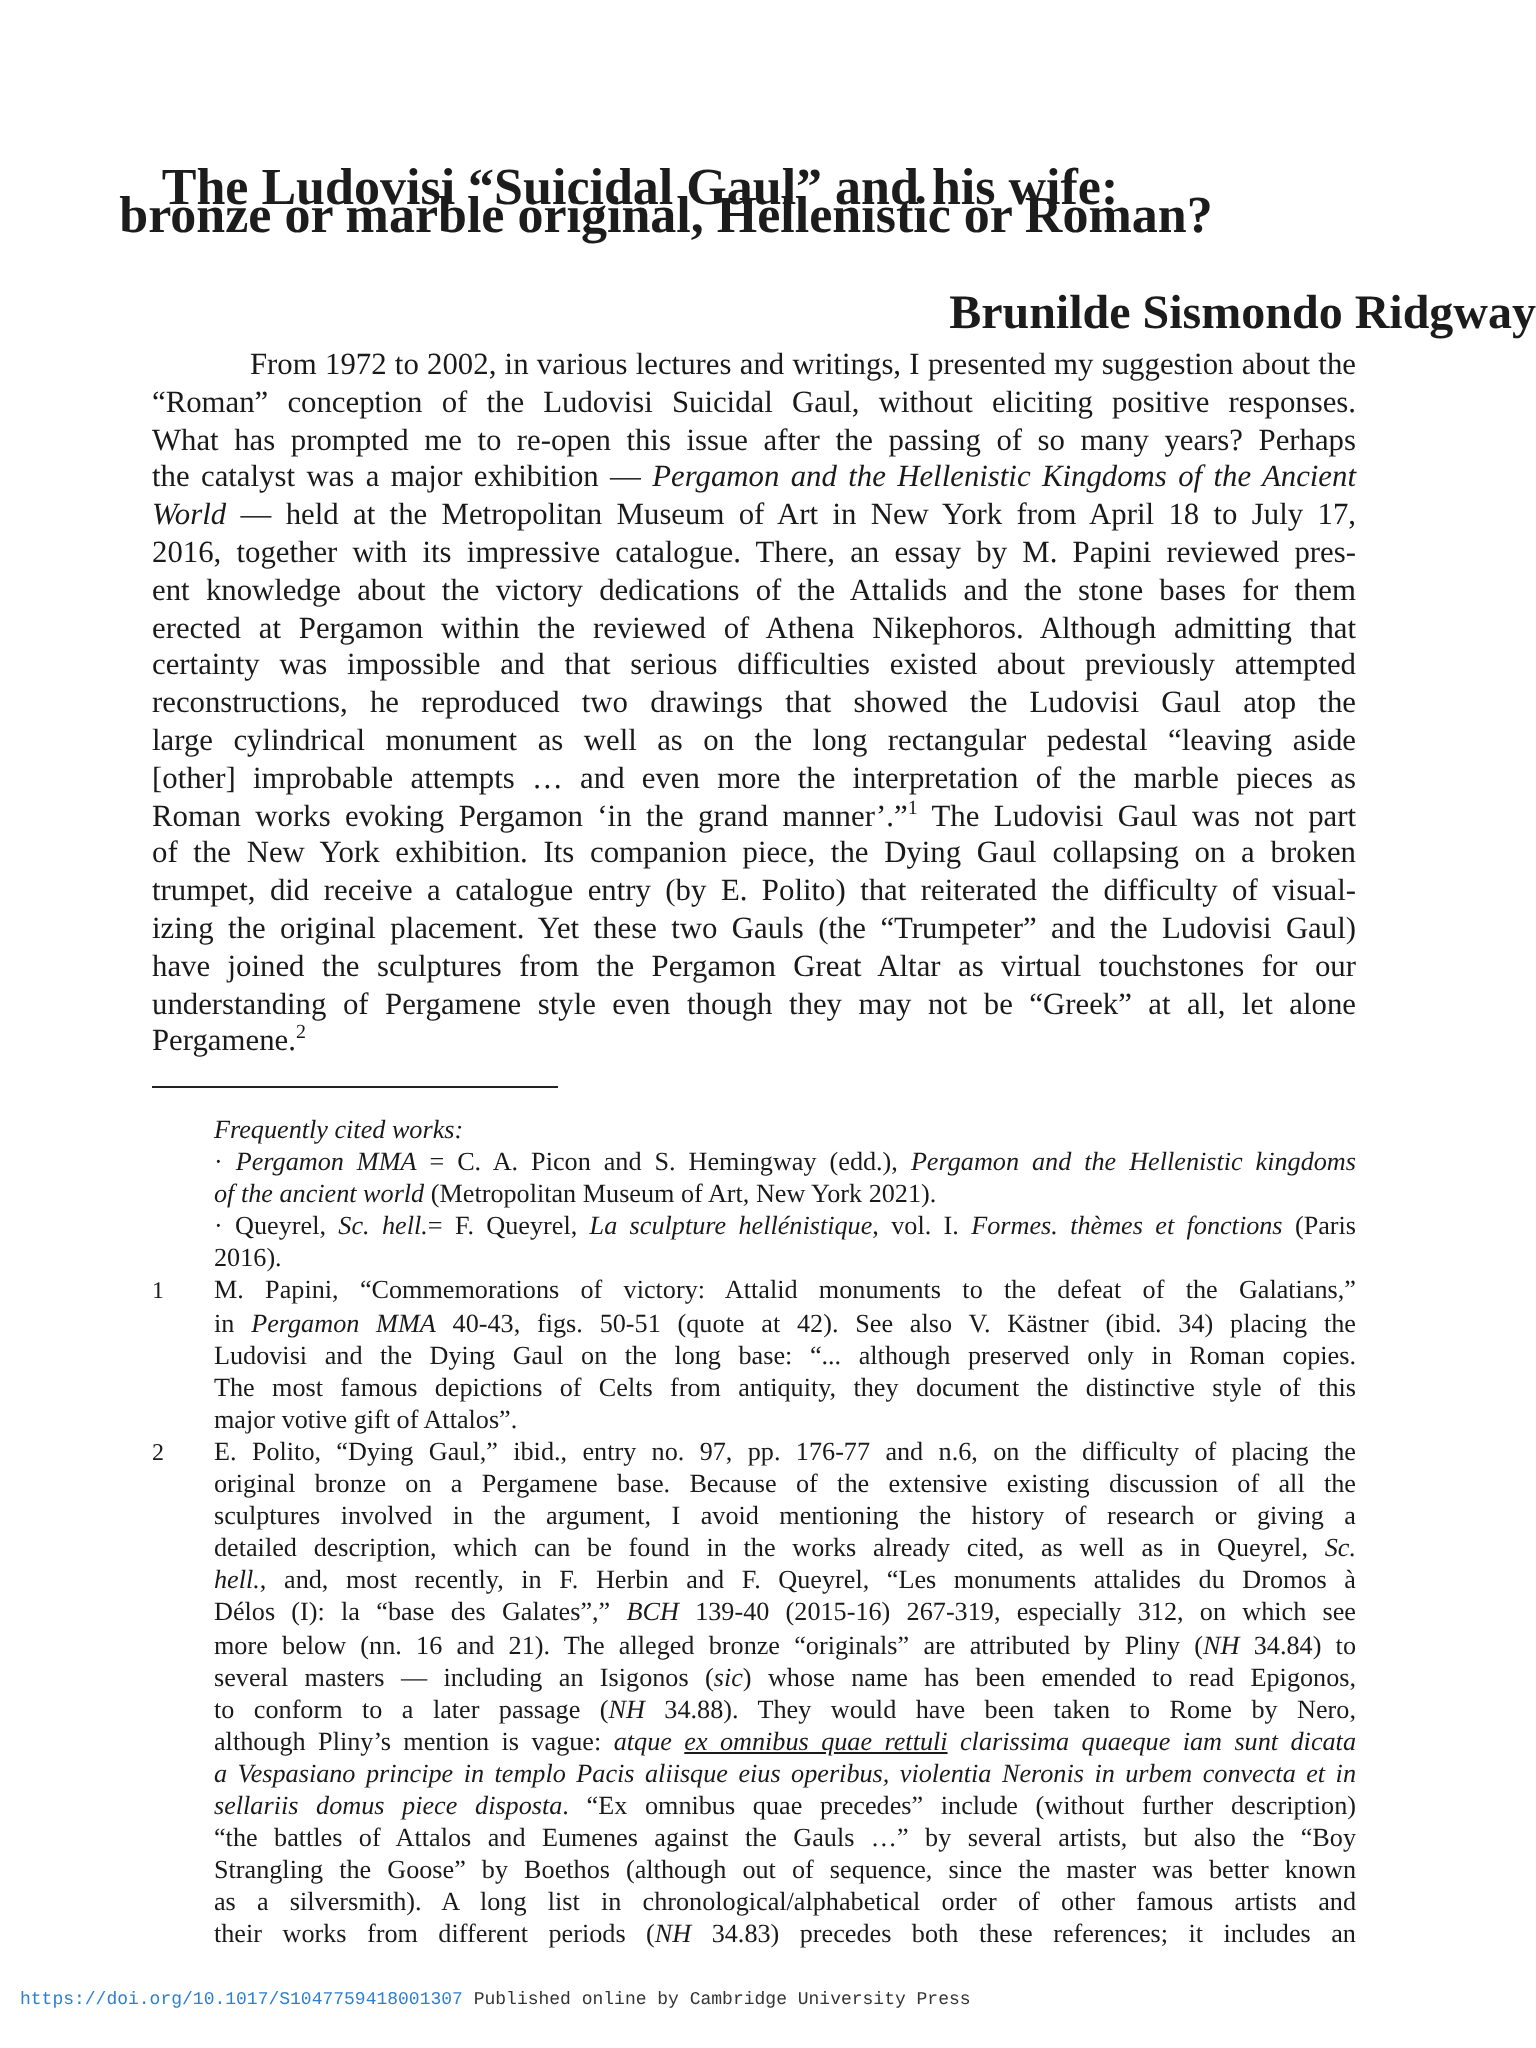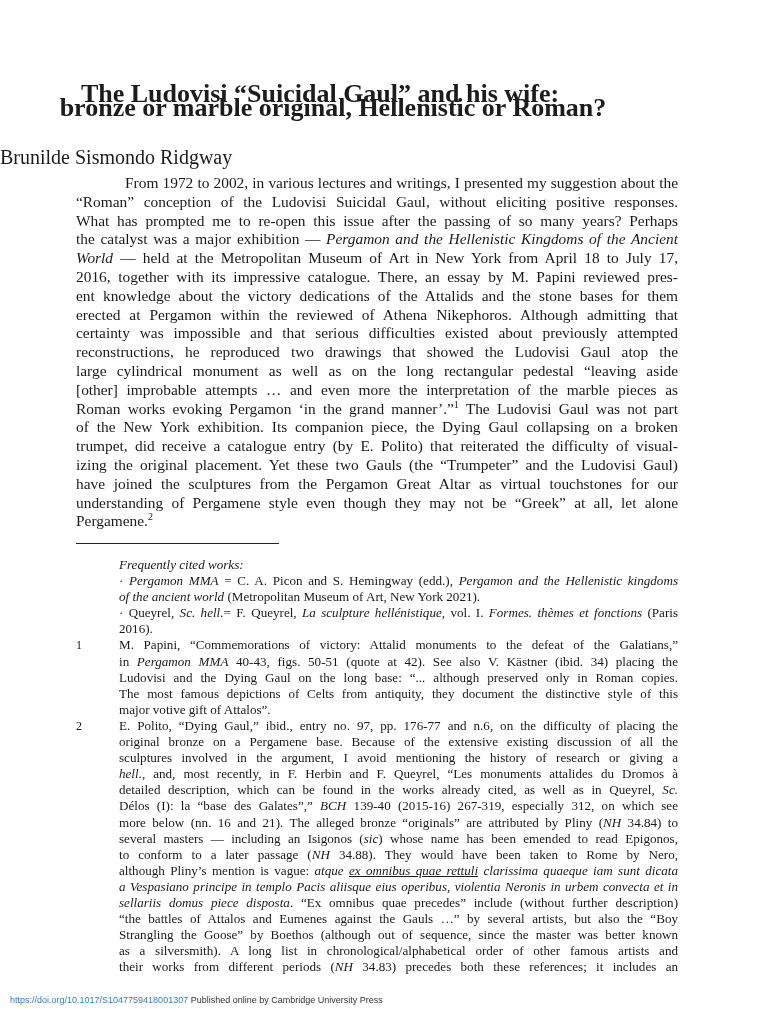--- a/index.html
+++ b/index.html
@@ -1,35 +1,35 @@
 <!DOCTYPE html>
 <html><head>
 <meta charset="utf-8">
 <style>
   html, body { margin: 0; padding: 0; background: #ffffff; }
   body { width: 768px; height: 1024px; position: relative; overflow: hidden; color: #1a1a1a; font-family: "DejaVu Serif", "Liberation Serif", serif; }
   .page { position: absolute; left: 0; top: 0; width: 768px; height: 1024px; }
   .title { position: absolute; left: 0; width: 640px; text-align: center; font-family: "Liberation Serif", serif; font-weight: bold; font-size: 26px; line-height: 30px; color: #1c1c1c; }
   .title.l1 { top: 79px; }
   .title.l2 { top: 93px; padding-left: 13px; }
-  .author { position: absolute; left: 0; top: 145px; width: 768px; text-align: left; font-family: "Liberation Serif", serif; font-weight: normal; font-size: 20px; line-height: 24px; color: #1c1c1c; }
+  .author { position: absolute; left: 0; top: 145px; width: 768px; text-align: right; font-family: "Liberation Serif", serif; font-weight: bold; font-size: 24px; line-height: 24px; color: #1c1c1c; }
   .body { position: absolute; left: 76px; top: 174px; width: 602px; font-family: "Liberation Serif", serif; font-size: 15.4px; line-height: 18.8px; text-align: justify; color: #1a1a1a; }
   .body .line { display: block; text-align: justify; text-align-last: justify; white-space: nowrap; height: 18.8px; }
   .body .line.last { text-align-last: left; }
   .body .line.indent { padding-left: 49px; }
   .body i { font-style: italic; }
   sup { font-size: 10px; line-height: 0; vertical-align: super; }
   .rule { position: absolute; left: 76px; top: 543px; width: 203px; height: 1px; background: #222; }
   .notes { position: absolute; left: 76px; top: 557px; width: 602px; font-family: "Liberation Serif", serif; font-size: 13.1px; line-height: 16.1px; color: #1a1a1a; }
   .note-row { position: relative; padding-left: 31px; }
   .note-num { position: absolute; left: 0; top: 0; width: 20px; font-size: 12px; }
-  .note-text .line { display: block; text-align: justify; text-align-last: justify; white-space: nowrap; height: 16.1px; margin-left: 12px; }
+  .note-text .line { display: block; text-align: justify; text-align-last: justify; white-space: nowrap; height: 16.1px; }
   .note-text .line.last { text-align-last: left; }
   .u { text-decoration: underline; }
-  .footer { position: absolute; left: 10px; top: 994px; font-family: Liberation Sans, sans-serif; font-size: 9px; line-height: 12px; color: #333; white-space: nowrap; }
+  .footer { position: absolute; left: 10px; top: 994px; font-family: Liberation Mono, monospace; font-size: 9px; line-height: 12px; color: #333; white-space: nowrap; }
   .footer a { color: #2f7fd0; text-decoration: none; }
 </style>
 </head>
 <body>
 
 <div class="page">
 
   <div class="title l1">The Ludovisi “Suicidal Gaul” and his wife:</div>
   <div class="title l2">bronze or marble original, Hellenistic or Roman?</div>
   <div class="author">Brunilde Sismondo Ridgway</div>
@@ -79,22 +79,22 @@
         <span class="line last">major votive gift of Attalos”.</span>
       </div>
     </div>
 
     <div class="note-row">
       <span class="note-num">2</span>
       <div class="note-text">
         <span class="line">E. Polito, “Dying Gaul,” ibid., entry no. 97, pp. 176-77 and n.6, on the difficulty of placing the</span>
         <span class="line">original bronze on a Pergamene base. Because of the extensive existing discussion of all the</span>
         <span class="line">sculptures involved in the argument, I avoid mentioning the history of research or giving a</span>
+        <span class="line"><span>detailed description, which can be found in the works already cited, as well as in Queyrel, </span><i>Sc.</i></span>
         <span class="line"><i>hell.</i><span>, and, most recently, in F. Herbin and F. Queyrel, “Les monuments attalides du Dromos à</span></span>
-        <span class="line"><span>detailed description, which can be found in the works already cited, as well as in Queyrel, </span><i>Sc.</i></span>
         <span class="line"><span>Délos (I): la “base des Galates”,” </span><i>BCH</i><span> 139-40 (2015-16) 267-319, especially 312, on which see</span></span>
         <span class="line"><span>more below (nn. 16 and 21). The alleged bronze “originals” are attributed by Pliny (</span><i>NH</i><span> 34.84) to</span></span>
         <span class="line"><span>several masters — including an Isigonos (</span><i>sic</i><span>) whose name has been emended to read Epigonos,</span></span>
         <span class="line"><span>to conform to a later passage (</span><i>NH</i><span> 34.88). They would have been taken to Rome by Nero,</span></span>
         <span class="line"><span>although Pliny’s mention is vague: </span><i>atque </i><i class="u">ex omnibus quae rettuli</i><i> clarissima quaeque iam sunt dicata</i></span>
         <span class="line"><i>a Vespasiano principe in templo Pacis aliisque eius operibus, violentia Neronis in urbem convecta et in</i></span>
         <span class="line"><i>sellariis domus piece disposta</i><span>. “Ex omnibus quae precedes” include (without further description)</span></span>
         <span class="line">“the battles of Attalos and Eumenes against the Gauls …” by several artists, but also the “Boy</span>
         <span class="line">Strangling the Goose” by Boethos (although out of sequence, since the master was better known</span>
         <span class="line">as a silversmith). A long list in chronological/alphabetical order of other famous artists and</span>

